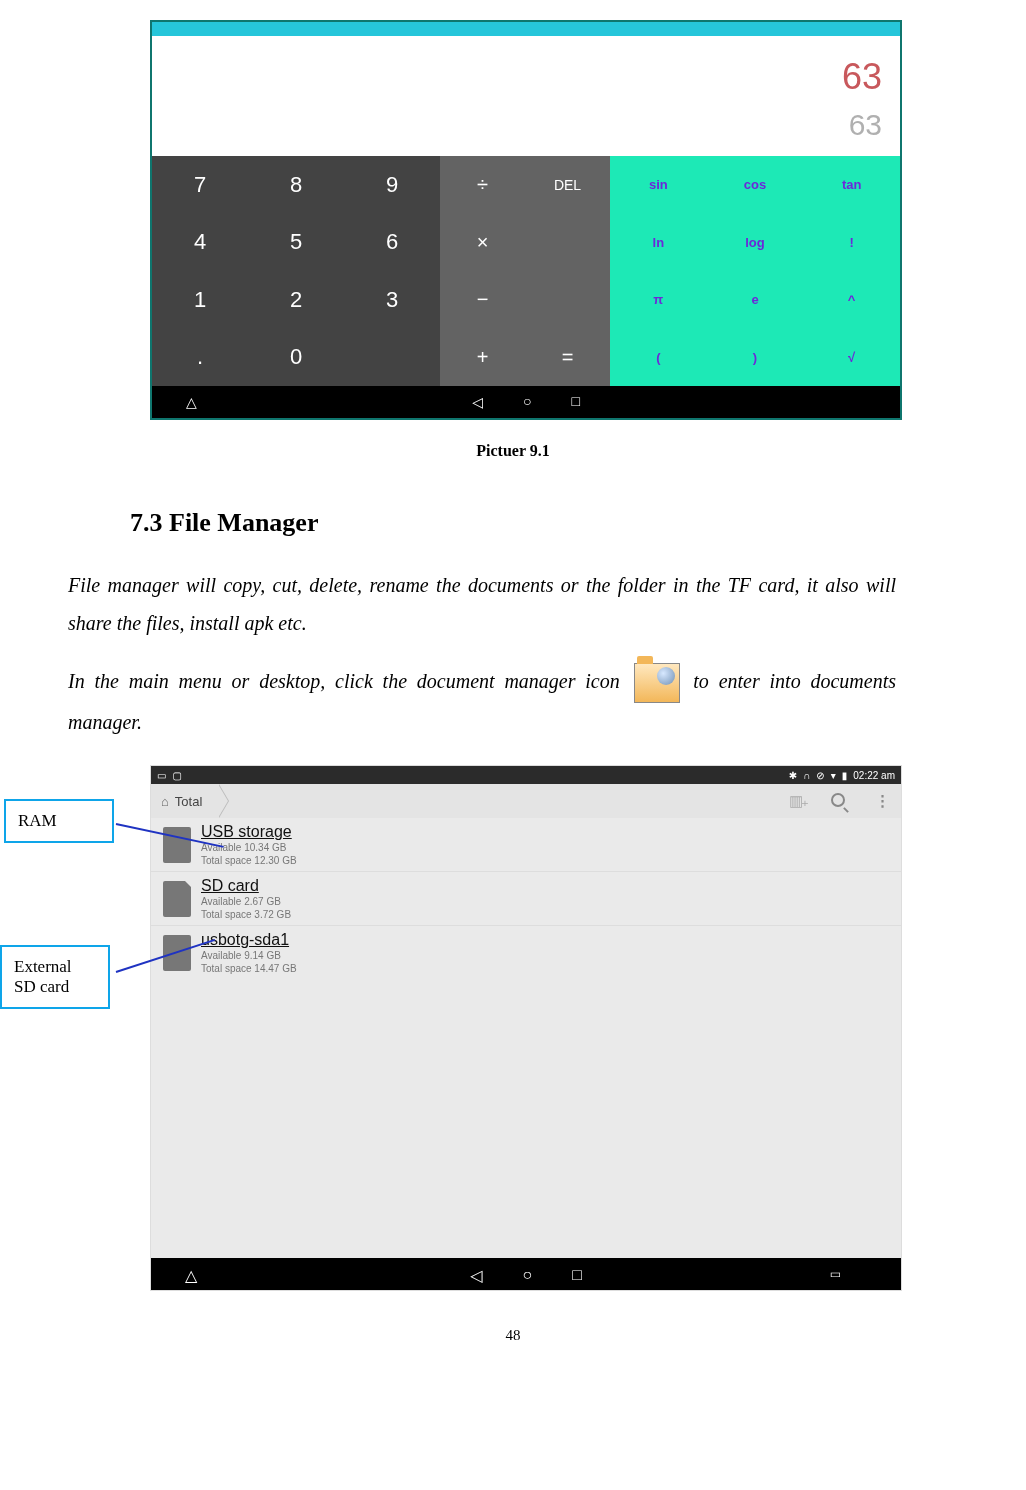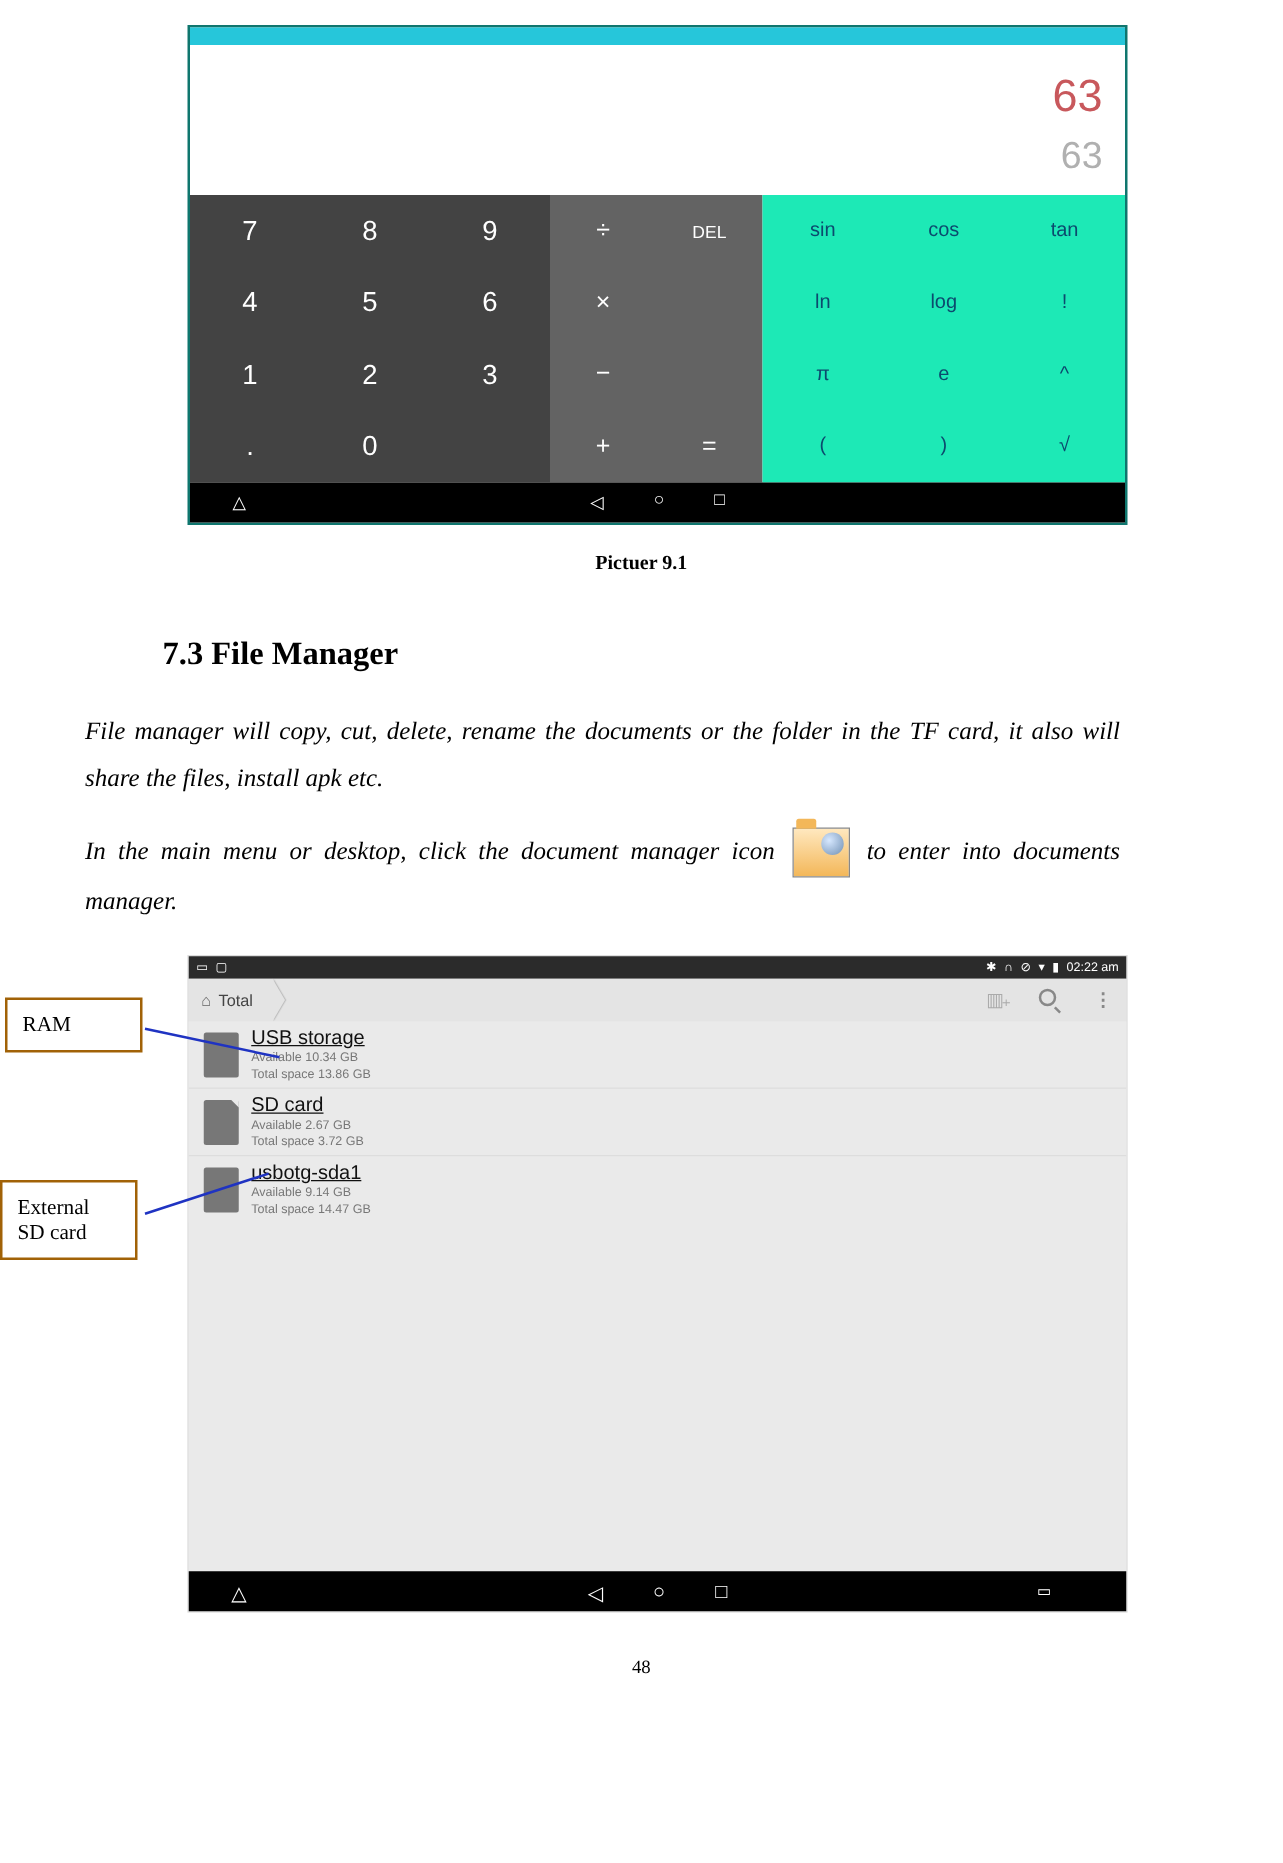--- a/index.html
+++ b/index.html
@@ -91,23 +91,24 @@
     flex: 1;
     display: grid;
     grid-template-columns: repeat(3, 1fr);
     grid-template-rows: repeat(4, 1fr);
     background: #1de9b6;
   }
   .scipad .key {
     display: flex;
     align-items: center;
     justify-content: center;
-    color: #0c4a6e;
-    font-family: Arial, sans-serif;
-    font-size: 16px;
+    color: #6d28d9;
+    font-family: Arial, sans-serif;
+    font-size: 13px;
+    font-weight: bold;
   }
   .navbar {
     height: 32px;
     background: #000;
     display: flex;
     align-items: center;
     color: #fff;
     font-size: 14px;
     position: relative;
   }
@@ -174,21 +175,21 @@
     background: radial-gradient(circle at 35% 35%, #d7e8ff, #6f8fb3);
   }
 
   
   .filemgr-wrap {
     position: relative;
     margin-top: 24px;
   }
   .callout {
     position: absolute;
-    border: 2px solid #a16207;
+    border: 2px solid #0ea5e9;
     background: #fff;
     font-size: 17px;
     font-family: "Times New Roman", Times, serif;
     padding: 10px 12px;
     z-index: 3;
   }
   .callout-ram { left: 4px; top: 34px; width: 110px; }
   .callout-sd  { left: 0; top: 180px; width: 110px; }
   .callout-line {
     position: absolute;
@@ -426,21 +427,21 @@
           <span class="more-icon">⋮</span>
         </div>
       </div>
 
       <div class="fm-list">
         <div class="fm-item">
           <div class="fm-item-icon"></div>
           <div class="fm-item-texts">
             <div class="fm-item-title">USB storage</div>
             <div class="fm-item-sub">Available 10.34 GB</div>
-            <div class="fm-item-sub">Total space 13.86 GB</div>
+            <div class="fm-item-sub">Total space 12.30 GB</div>
           </div>
         </div>
         <div class="fm-item">
           <div class="fm-item-icon sd"></div>
           <div class="fm-item-texts">
             <div class="fm-item-title">SD card</div>
             <div class="fm-item-sub">Available 2.67 GB</div>
             <div class="fm-item-sub">Total space 3.72 GB</div>
           </div>
         </div>

